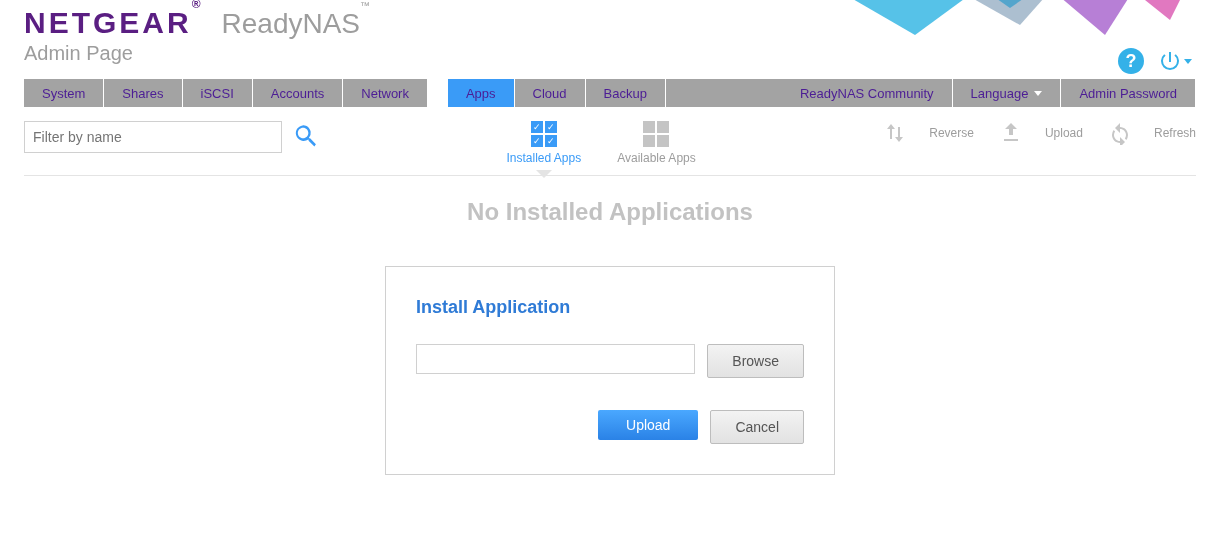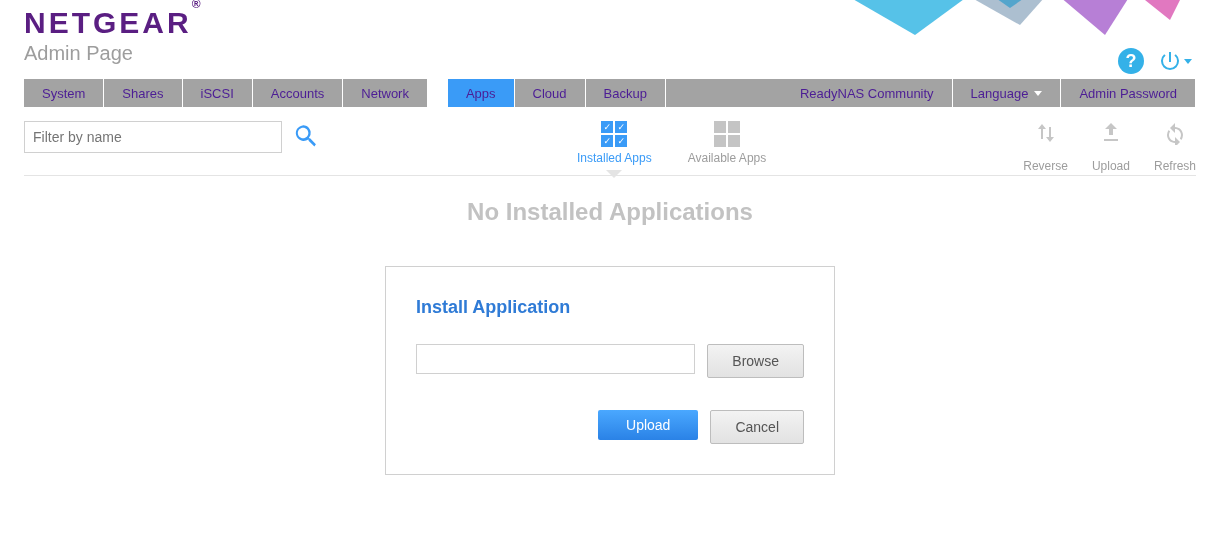--- a/index.html
+++ b/index.html
@@ -39,21 +39,21 @@
   .filter-input{width:240px;height:30px;border:1px solid var(--light-border);padding:0 8px;font-size:14px;color:#a16207;}
   .search-btn{background:none;border:none;padding:0;cursor:pointer;}
   .tabs-center{flex:1;display:flex;justify-content:center;gap:36px;position:relative;}
   .app-tab{display:flex;flex-direction:column;align-items:center;gap:4px;font-size:12px;color:var(--grey-text);position:relative;}
   .app-tab.active{color:var(--blue);}
   .tab-grid{display:grid;grid-template-columns:12px 12px;grid-template-rows:12px 12px;gap:2px;}
   .tab-grid span{display:flex;align-items:center;justify-content:center;font-size:9px;color:#fff;background:#c4c4c4;}
   .app-tab.active .tab-grid span{background:var(--blue);}
   .app-tab.active::after{content:"";position:absolute;bottom:-13px;left:50%;transform:translateX(-50%);width:0;height:0;border-left:8px solid transparent;border-right:8px solid transparent;border-top:8px solid #e4e4e4;}
   .actions-right{display:flex;gap:24px;align-items:flex-start;}
-  .action{display:flex;flex-direction:column;align-items:center;gap:14px;font-size:12px;color:var(--grey-text);}
+  .action{display:flex;align-items:center;gap:21px;font-size:12px;color:var(--grey-text);}
   .action svg{width:26px;height:24px;fill:#c6c6c6;}
   .hr{height:1px;background:#e4e4e4;margin:0 24px;}
   
   .empty{text-align:center;color:#c2c2c2;font-size:24px;font-weight:bold;margin:22px 0 40px 0;}
   
   .modal{width:450px;margin:0 auto;border:1px solid var(--light-border);padding:30px 30px 30px 30px;box-sizing:border-box;}
   .modal h2{margin:0 0 26px 0;color:#2f7bd6;font-size:18px;font-weight:600;}
   .file-row{display:flex;gap:12px;margin-bottom:32px;}
   .file-row input{flex:1;height:28px;border:1px solid var(--light-border);padding:0 6px;}
   .btn-grey{height:34px;padding:0 24px;border:1px solid #bdbdbd;background:linear-gradient(#f3f3f3,#e2e2e2);color:#555;font-size:14px;border-radius:2px;cursor:pointer;}
@@ -69,20 +69,21 @@
     <polygon points="0,0 170,0 95,55" fill="#56c2e8"></polygon>
     <polygon points="120,0 240,0 200,45" fill="#9db4c8" opacity="0.85"></polygon>
     <polygon points="220,0 320,0 285,55" fill="#b77fd6"></polygon>
     <polygon points="300,0 370,0 350,40" fill="#e178c0"></polygon>
     <polygon points="150,0 230,0 190,28" fill="#2f9acb" opacity="0.7"></polygon>
   </svg>
 
   <div class="hdr">
     <div class="brand-row">
       <span class="brand"><span>NETGEAR</span><sup>®</sup></span>
+      <span class="product"><span>ReadyNAS</span><sup>™</sup></span>
     </div>
     <div class="subtitle">Admin Page</div>
   </div>
 
   <div class="top-icons">
     <div class="help-icon">?</div>
     <div class="power-wrap">
       <svg class="power-icon" viewBox="0 0 24 24">
           <path fill="#34b1e8" d="M13 3h-2v10h2V3zm4.83 2.17l-1.42 1.42A7 7 0 1 1 7.6 6.6L6.17 5.17a9 9 0 1 0 11.66 0z"></path>
         </svg>

